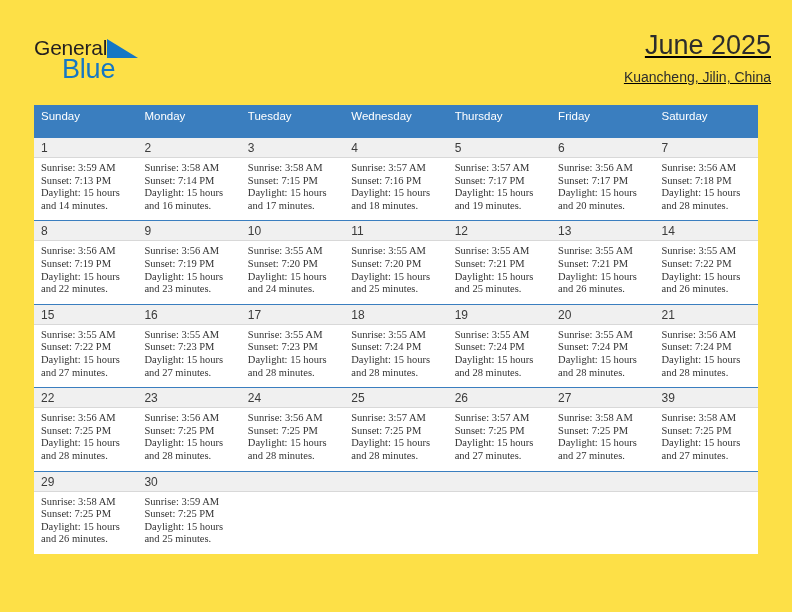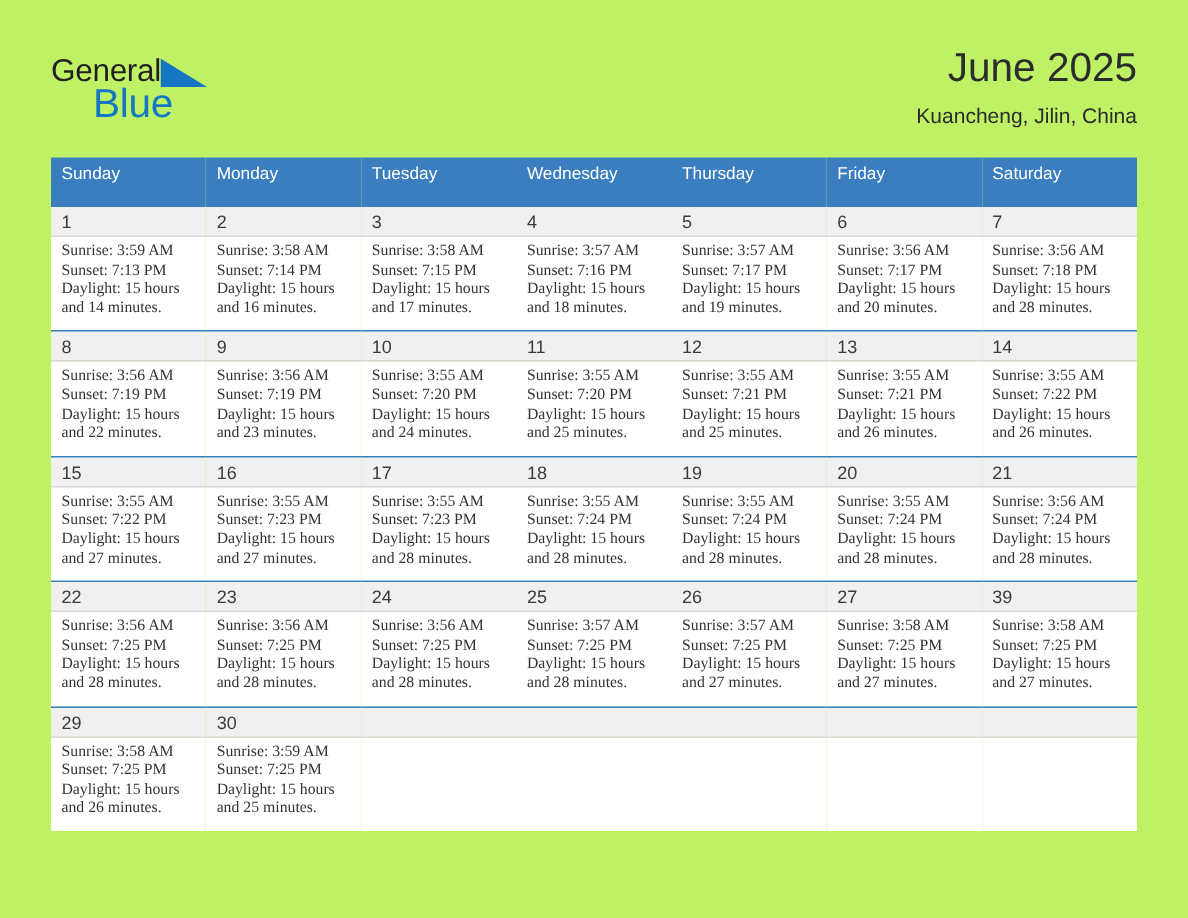--- a/index.html
+++ b/index.html
@@ -7,21 +7,21 @@
     width: 792px;
     height: 612px;
     background: #ffffff;
     font-family: "Liberation Sans", sans-serif;
     -webkit-font-smoothing: antialiased;
   }
   .page {
     position: relative;
     width: 792px;
     height: 612px;
-    background: #bef264;
+    background: #fde047;
   }
 
   
   .header {
     position: absolute;
     left: 0; top: 0;
     width: 792px;
     height: 100px;
   }
   .brand {
@@ -59,23 +59,24 @@
   }
   .brand-blue {
     font-size: 27px;
     color: #1577c4;
     letter-spacing: -0.2px;
     line-height: 24px;
   }
 
   .title-block {
     position: absolute;
-    right: 34px;
+    right: 21px;
     top: 28px;
     text-align: right;
+    text-decoration: underline;
   }
   .cal-title {
     font-size: 27px;
     color: #2c2c2c;
     font-weight: normal;
     line-height: 34px;
     letter-spacing: 0px;
   }
   .cal-subtitle {
     font-size: 14px;

